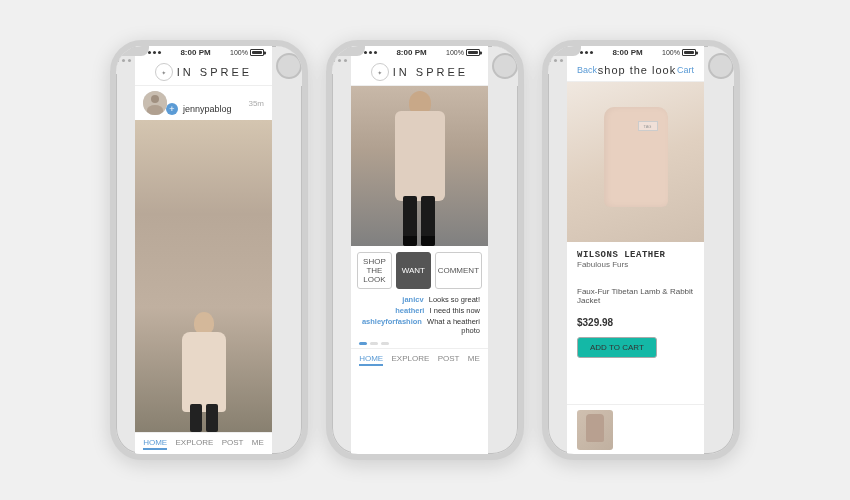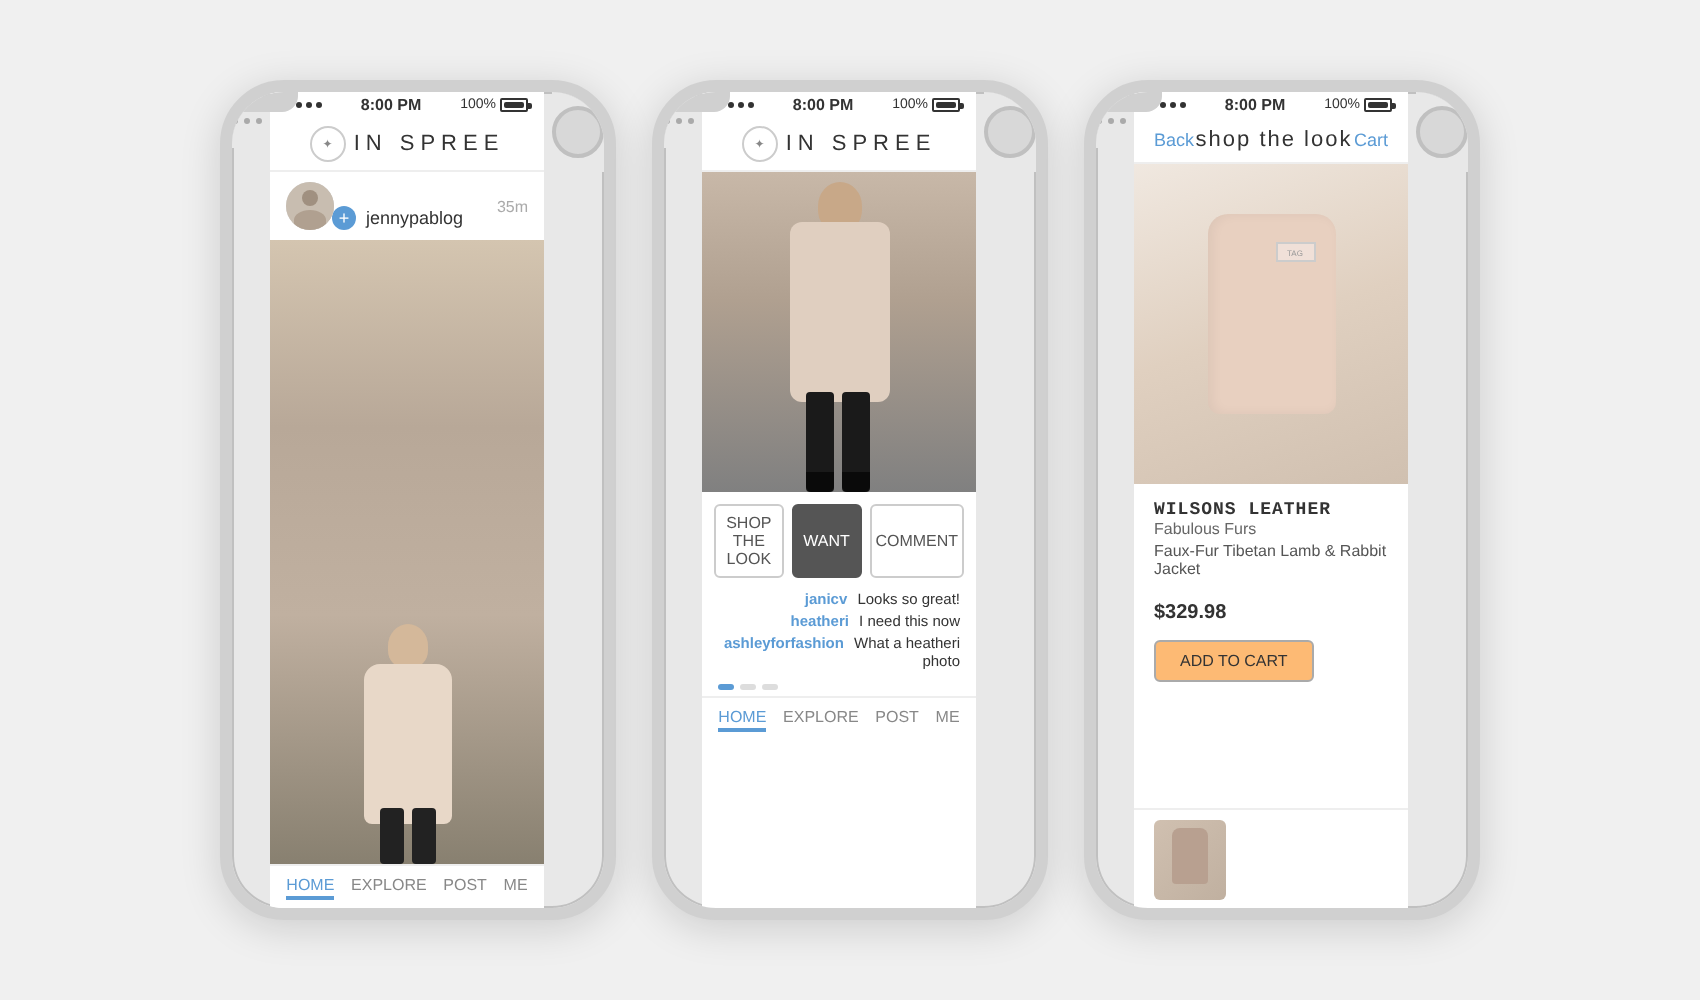--- a/index.html
+++ b/index.html
@@ -384,30 +384,30 @@
       display: flex;
       align-items: center;
       justify-content: center;
     }
 
     .product-details {
       padding: 8px 10px;
       flex: 1;
     }
     .product-brand { font-size: 9px; font-weight: 700; color: #333; letter-spacing: 0.5px; font-family: Liberation Mono, monospace; }
-    .product-subtitle { font-size: 8px; color: #666; margin-bottom: 2px; }
+    .product-subtitle { font-size: 8px; color: #666; margin-bottom: 18px; }
     .product-name { font-size: 8px; color: #555; margin-bottom: 12px; }
     .product-price { font-size: 10px; color: #333; font-weight: 600; margin-bottom: 8px; }
     .add-to-cart-btn {
       border: 1px solid #aaa;
       border-radius: 3px;
       padding: 5px 12px;
       font-size: 8px;
       color: #333;
-      background: #fdba74;
+      background: #14b8a6;
       cursor: pointer;
       display: inline-block;
     }
 
     .product-thumb {
       height: 50px;
       border-top: 1px solid #eee;
       display: flex;
       align-items: center;
       padding: 4px 10px;

